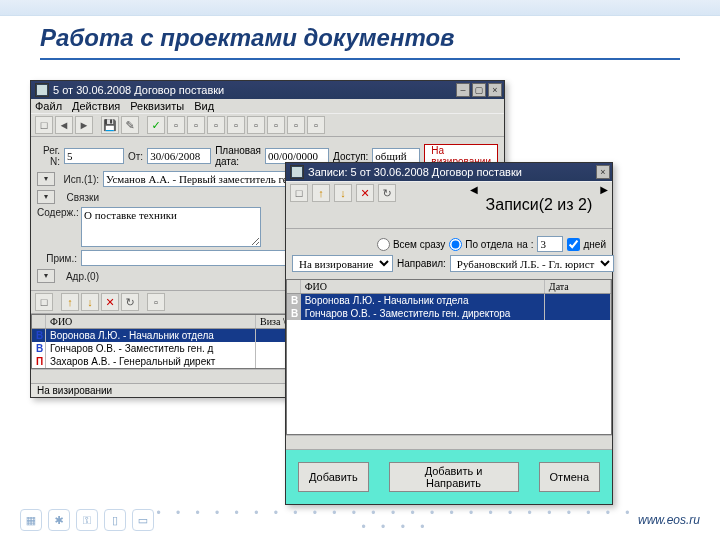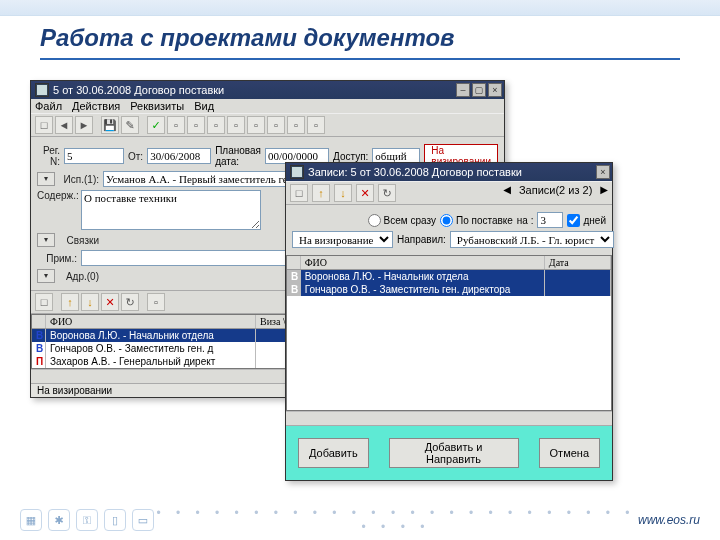--- a/index.html
+++ b/index.html
@@ -122,28 +122,28 @@
         <input class="fld c-plan" value="00/00/0000" style="">
         <span style="font-size:10px">Доступ:</span>
         <input class="fld c-acc" value="общий" style="">
         <span class="status2">На визировании</span>
       </div>
       <div class="row">
         <span class="sidebtn w"></span>
         <span class="lab wide">Исп.(1):</span>
         <input class="fld" style="width: 220px;" value="Усманов А.А. - Первый заместитель ген. директора">
       </div>
+      <div class="row">
+          <span class="sidebtn w"></span>
+          <span class="lab wide">Связки</span>
+        </div>
       <div class="row" style="align-items:flex-start">
         <span class="lab wide">Содерж.:</span>
         <textarea class="fld ta" style="">О поставке техники</textarea>
       </div>
-      <div class="row">
-          <span class="sidebtn w"></span>
-          <span class="lab wide">Связки</span>
-        </div>
       <div class="row">
           <span class="lab wide">Прим.:</span>
           <input class="fld" style="width: 220px;">
         </div>
       <div class="row">
           <span class="sidebtn w"></span>
           <span class="lab wide">Адр.(0)</span>
         </div>
     </div>
 
@@ -195,32 +195,32 @@
         </div>
     </div>
     <div class="toolbar">
       <div class="tbicon">□</div>
       <div class="tbicon" style="color:#c80">↑</div>
       <div class="tbicon" style="color:#c80">↓</div>
       <div class="tbicon" style="color:#c00">✕</div>
       <div class="tbicon">↻</div>
       <div style="flex:1"></div>
       <span style="font-size:10px">◀</span>
-      <span style="margin:0 4px;font-size:11px">Записи(2 из 2)</span>
+      <span style="margin:12px 4px;font-size:16px">Записи(2 из 2)</span>
       <span style="font-size:10px">▶</span>
     </div>
     <div class="panel">
       <div class="row" style="justify-content:flex-end">
         <label class="radio">
             <input type="radio" style="">
             <span>Всем сразу</span>
           </label>
         <label class="radio">
             <input type="radio" checked="" style="">
-            <span>По поставке</span>
+            <span>По отдела</span>
           </label>
         <span style="font-size:10px">на :</span>
         <input class="fld" style="width: 26px;" value="3">
         <label class="radio">
             <input type="checkbox" checked="" style="">
             <span>дней</span>
           </label>
       </div>
       <div class="row">
         <select class="fld dd"><option>На визирование</option></select>

